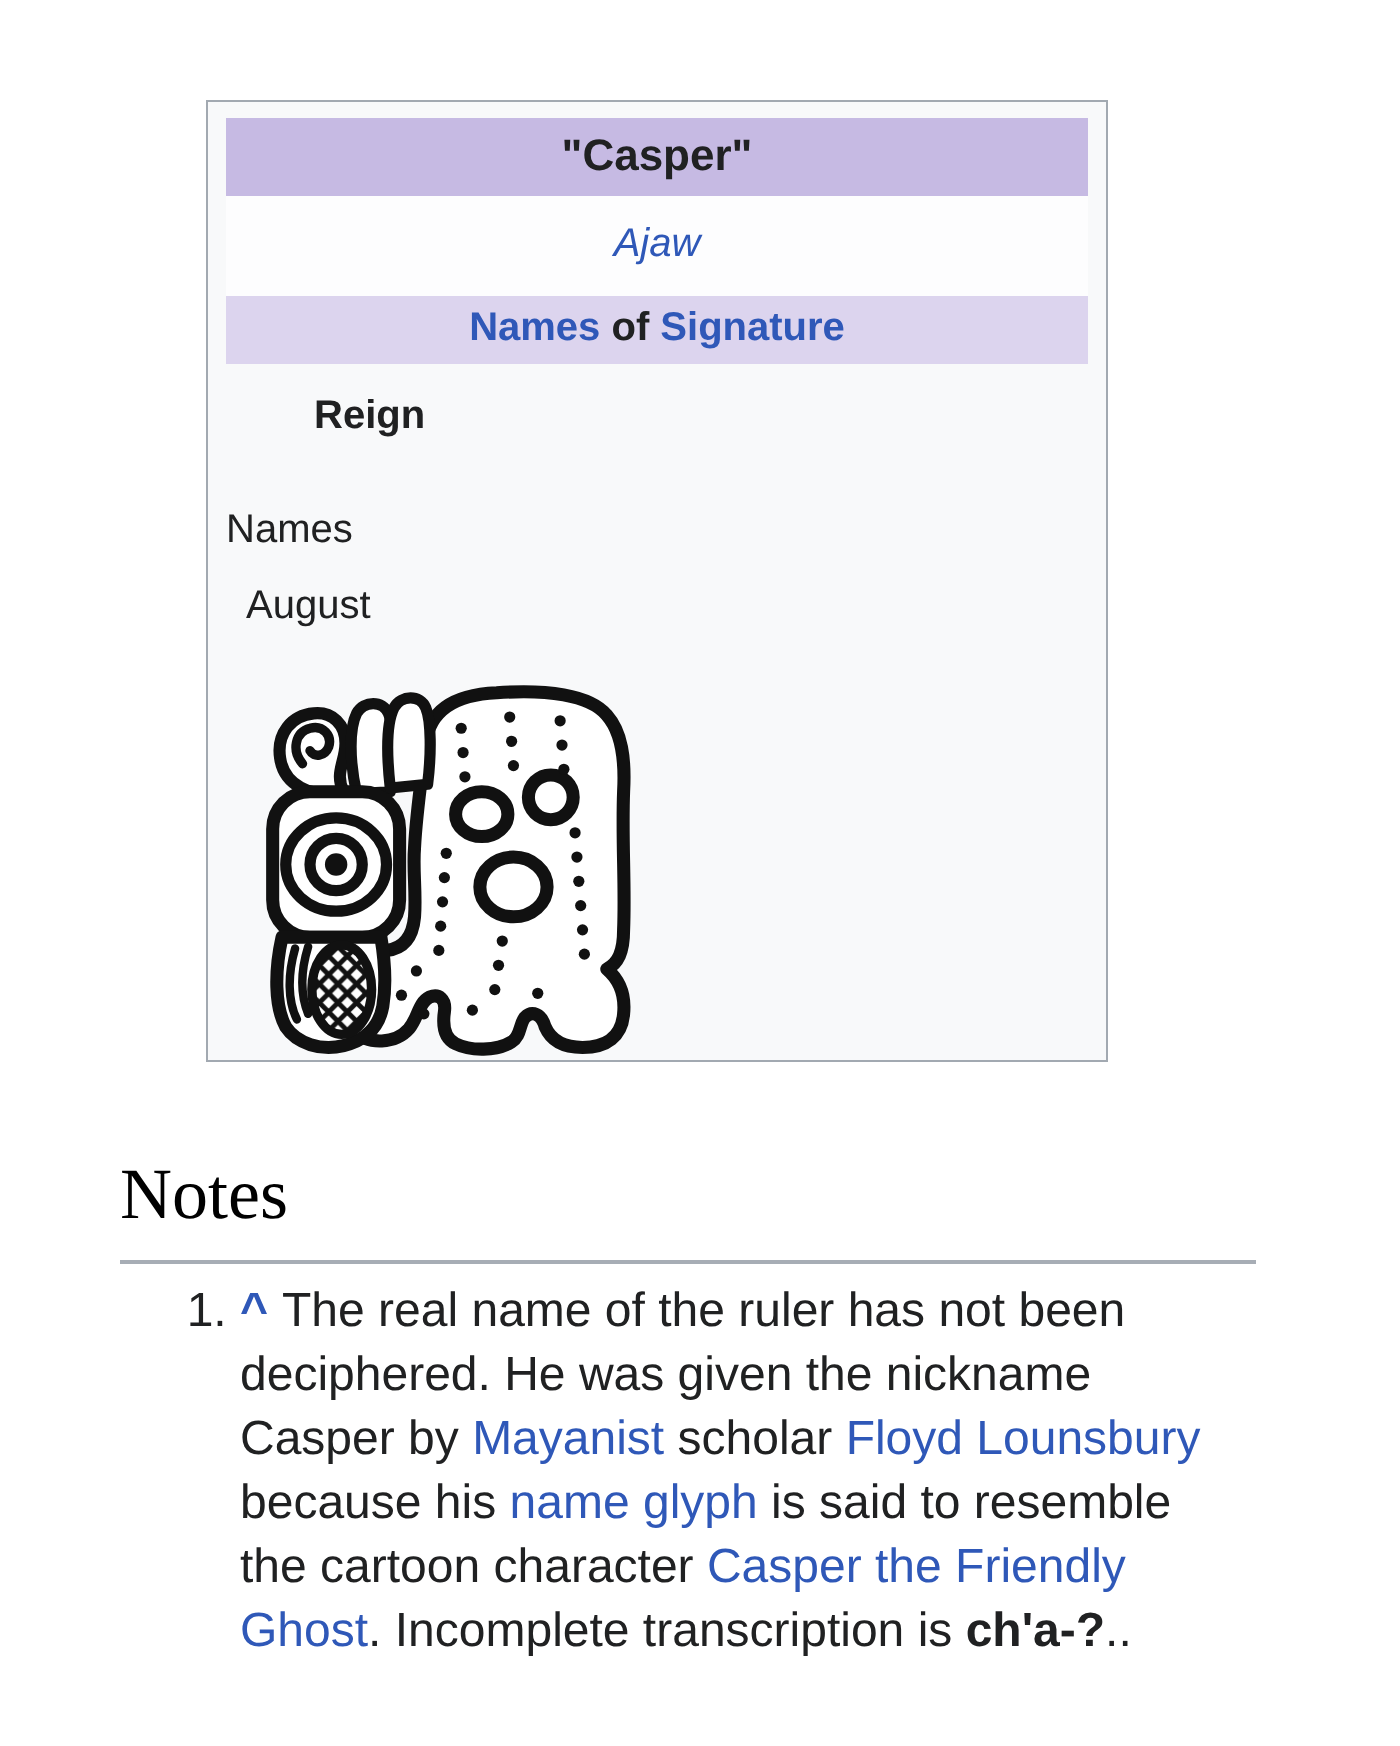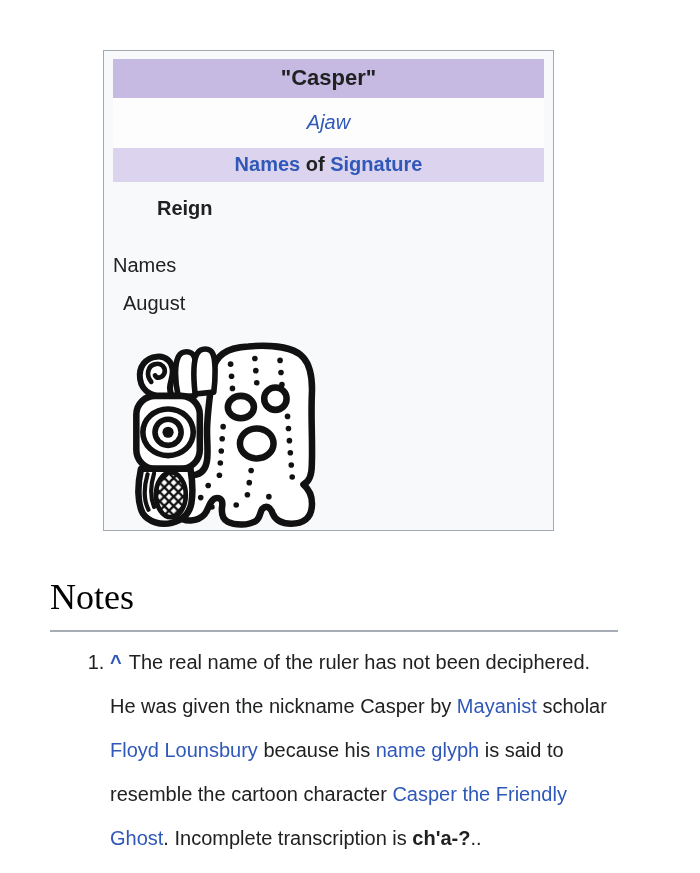--- a/index.html
+++ b/index.html
@@ -24,26 +24,26 @@
   .ib-row{display:grid;grid-template-columns:127px 1fr;margin-top:14px;}
   .ib-label{font-weight:bold;margin-left:44px;}
   .ib-section{font-weight:normal;margin-top:32px;}
   .ib-names-value{margin-top:13px;padding-left:10px;}
   .sig-row{margin-top:20px;align-items:start;}
   .sig-glyph{margin-left:14px;margin-top:2px;display:block;}
   a{color:var(--link);text-decoration:none;cursor:pointer;}
   .bold{font-weight:bold;}
 
   
-  .notes{position:absolute;left:50px;top:576px;width:568px;}
+  .notes{position:absolute;left:60px;top:576px;width:568px;}
   .notes h2{font-family:"Liberation Serif","DejaVu Serif",serif;font-weight:400;
             font-size:36px;color:#000;padding-bottom:12px;
             border-bottom:2px solid var(--rule);}
   .notes ol{margin-top:8px;padding-left:60px;width:560px;
-            font-size:20px;line-height:44px;}
+            font-size:24px;line-height:32px;}
   .notes li{padding-left:0;}
   .backlink{font-weight:bold;margin-right:7px;}
 </style>
 </head>
 <body>
 
 <div class="infobox">
   <div class="ib-title">"Casper"</div>
 
   <div class="ib-ajaw">

